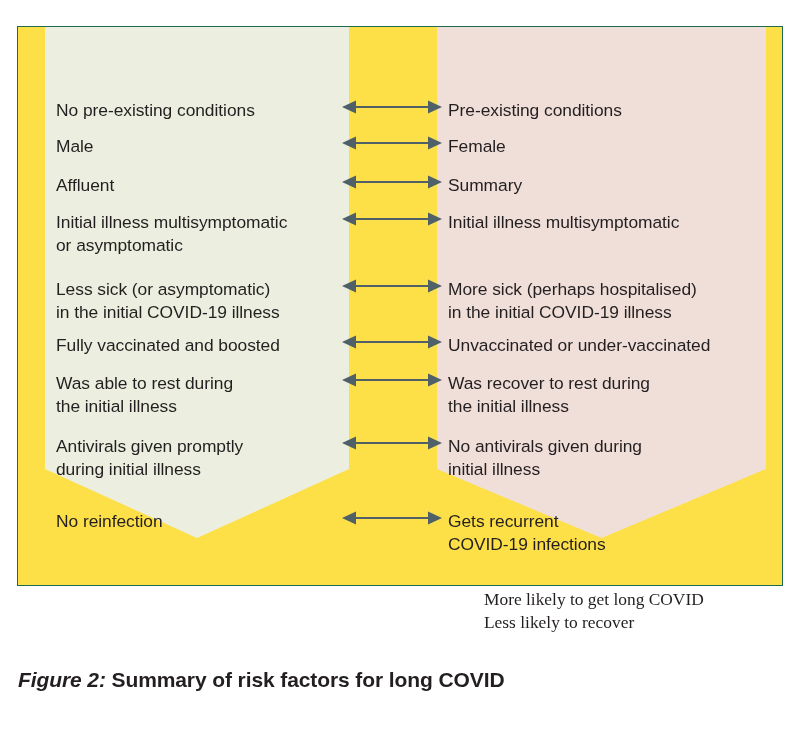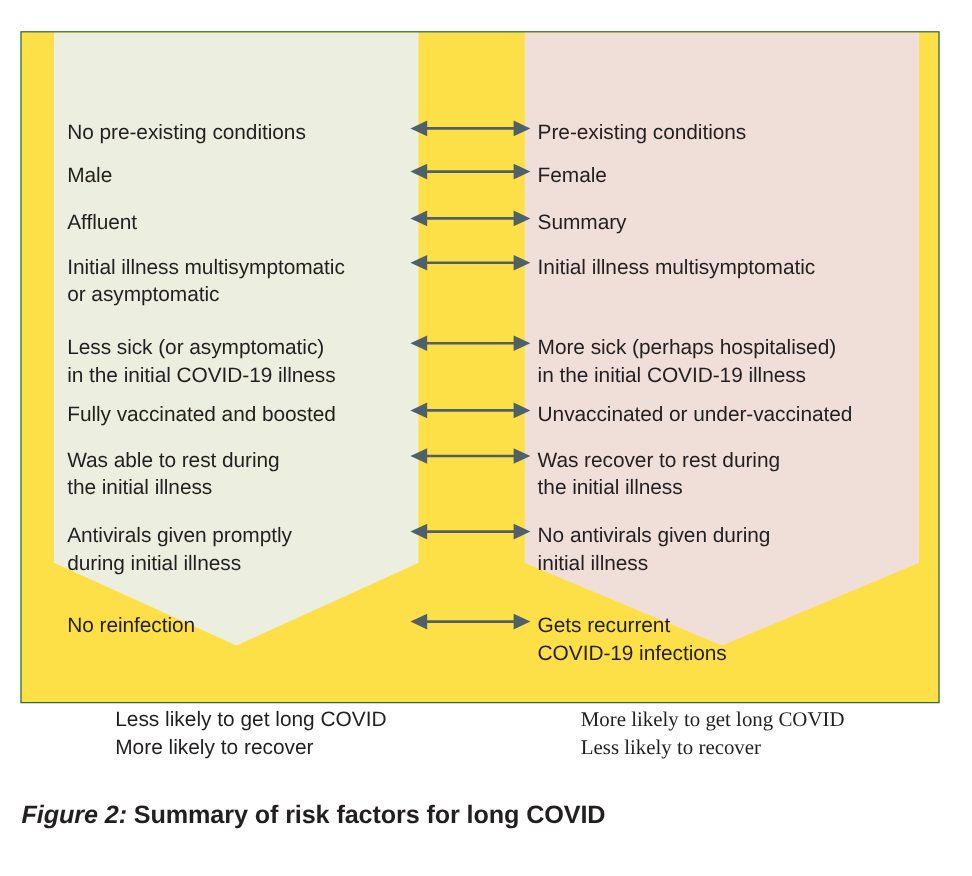--- a/index.html
+++ b/index.html
@@ -227,22 +227,20 @@
               <line x1="13" y1="8" x2="91" y2="8" stroke="#4f6068" stroke-width="2.2"></line>
               <polygon points="2,8 16,1.5 16,14.5" fill="#4f6068"></polygon>
               <polygon points="102,8 88,1.5 88,14.5" fill="#4f6068"></polygon>
             </svg>
           </div>
           <div class="cell cell-right">Gets recurrent
 COVID-19 infections</div>
         </div>
       </div>
 
-    <div class="summary summary-left">Less likely to get long COVID
-More likely to recover</div>
 
     <div class="summary summary-right">More likely to get long COVID
 Less likely to recover</div>
   </div>
 
   <div class="caption">
     <span class="caption-label">Figure 2:</span><span> Summary of risk factors for long COVID</span>
   </div>
 
 </div>

